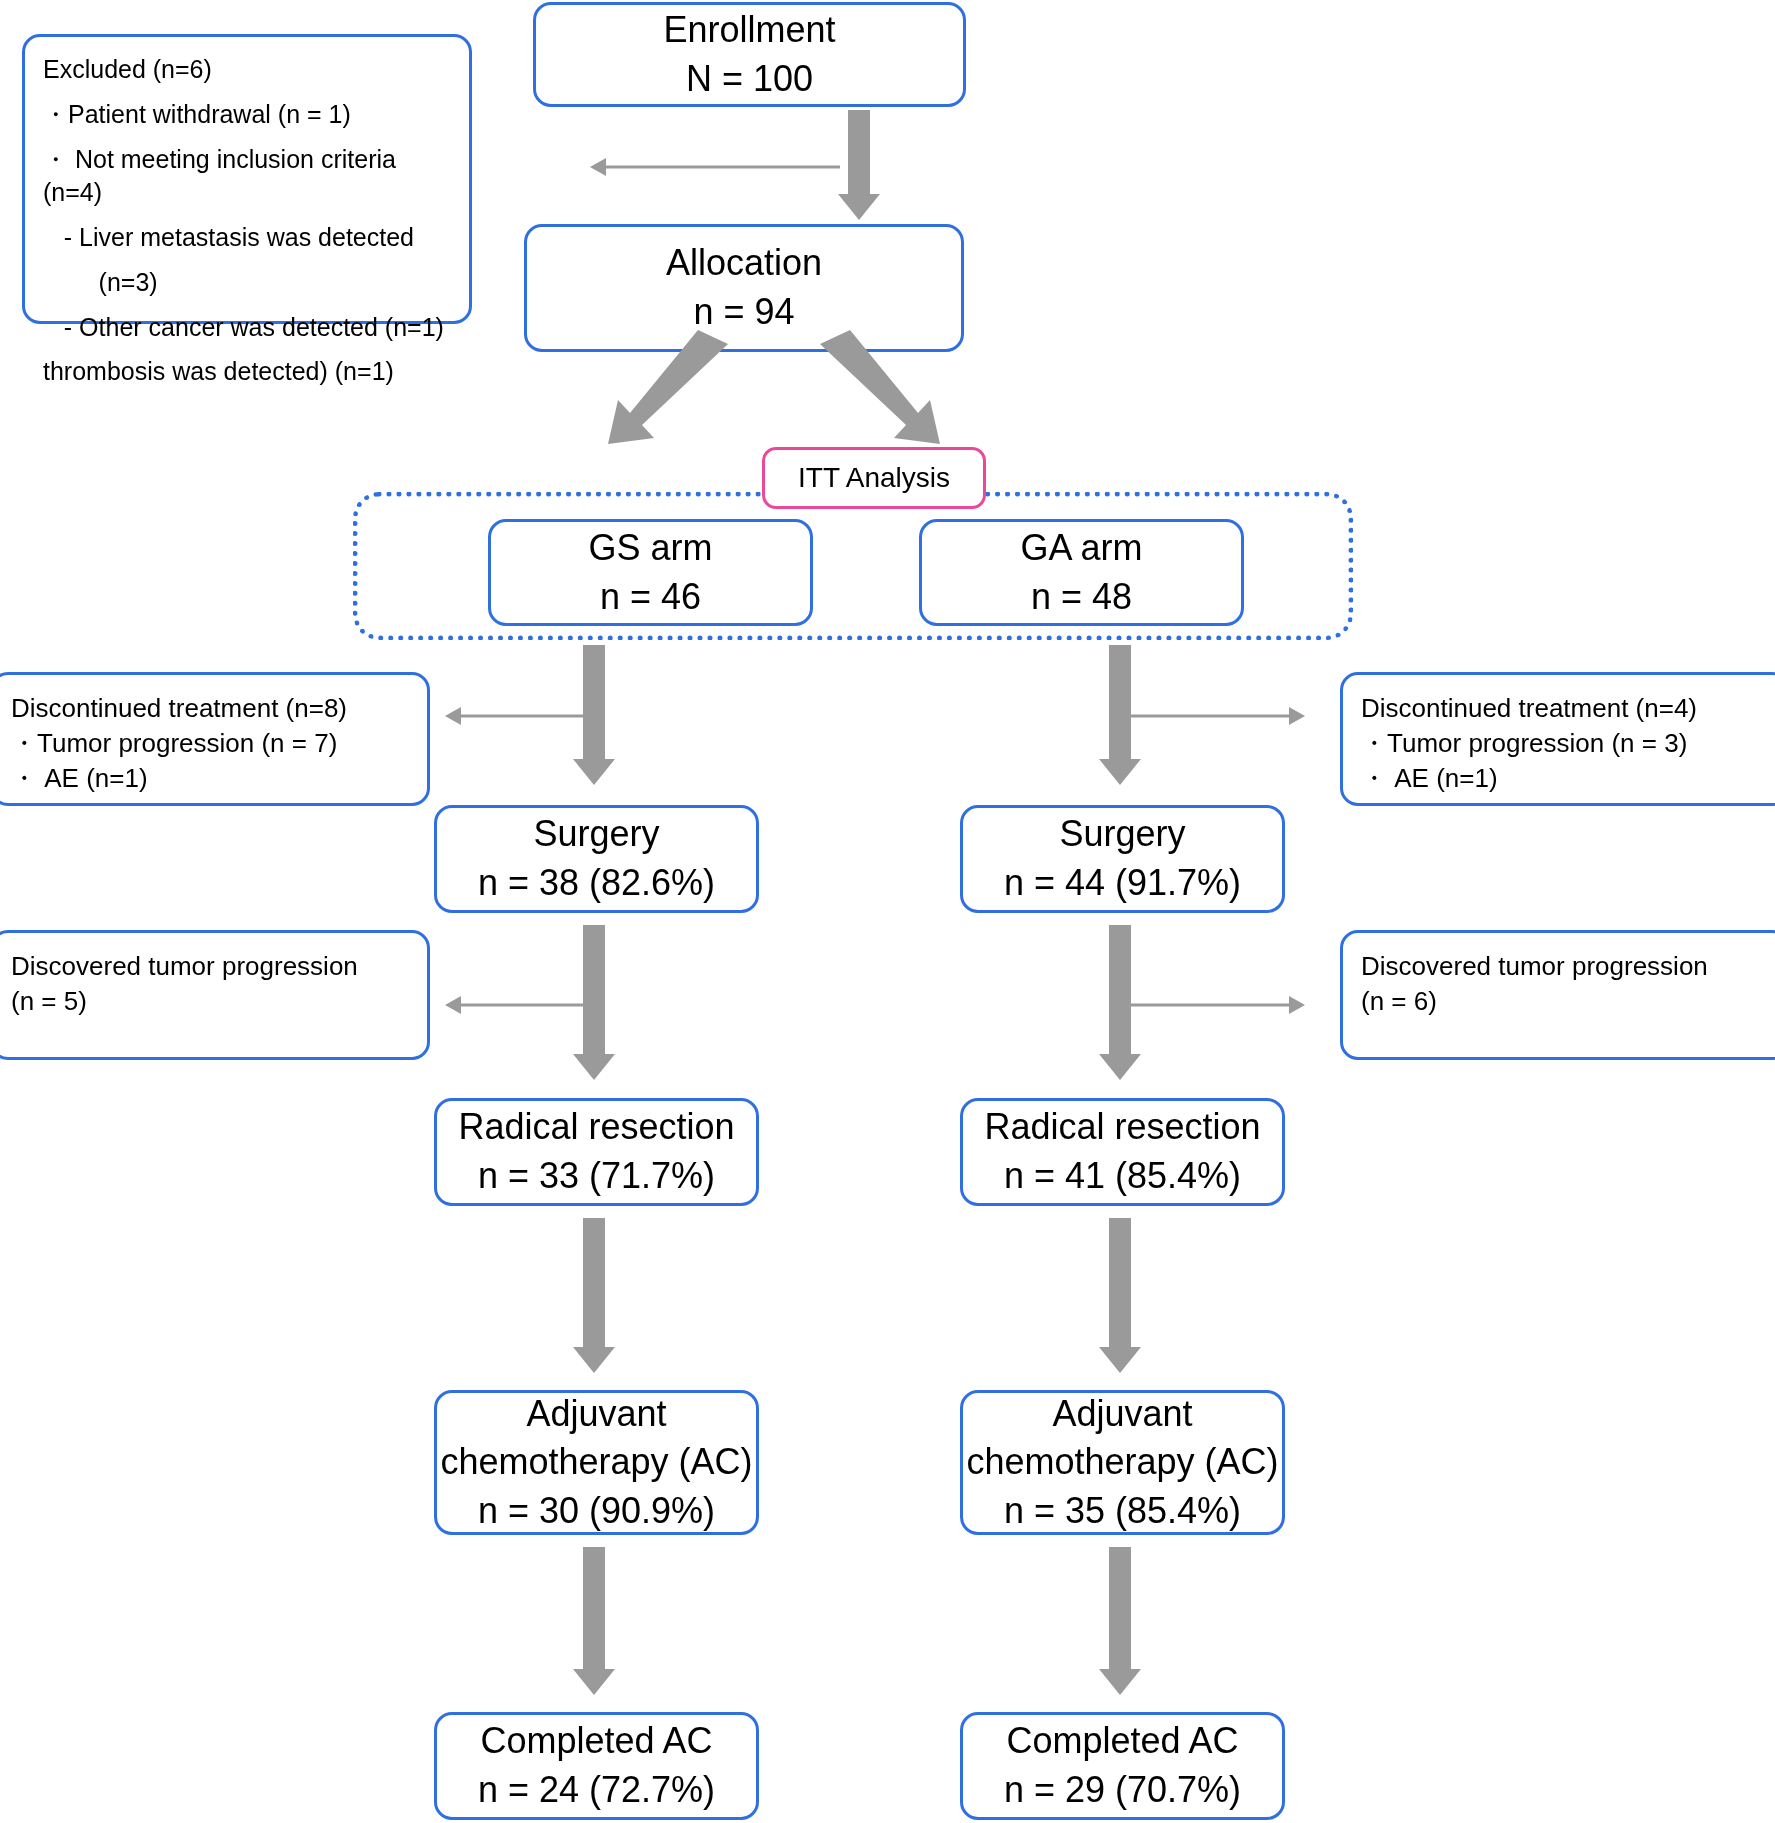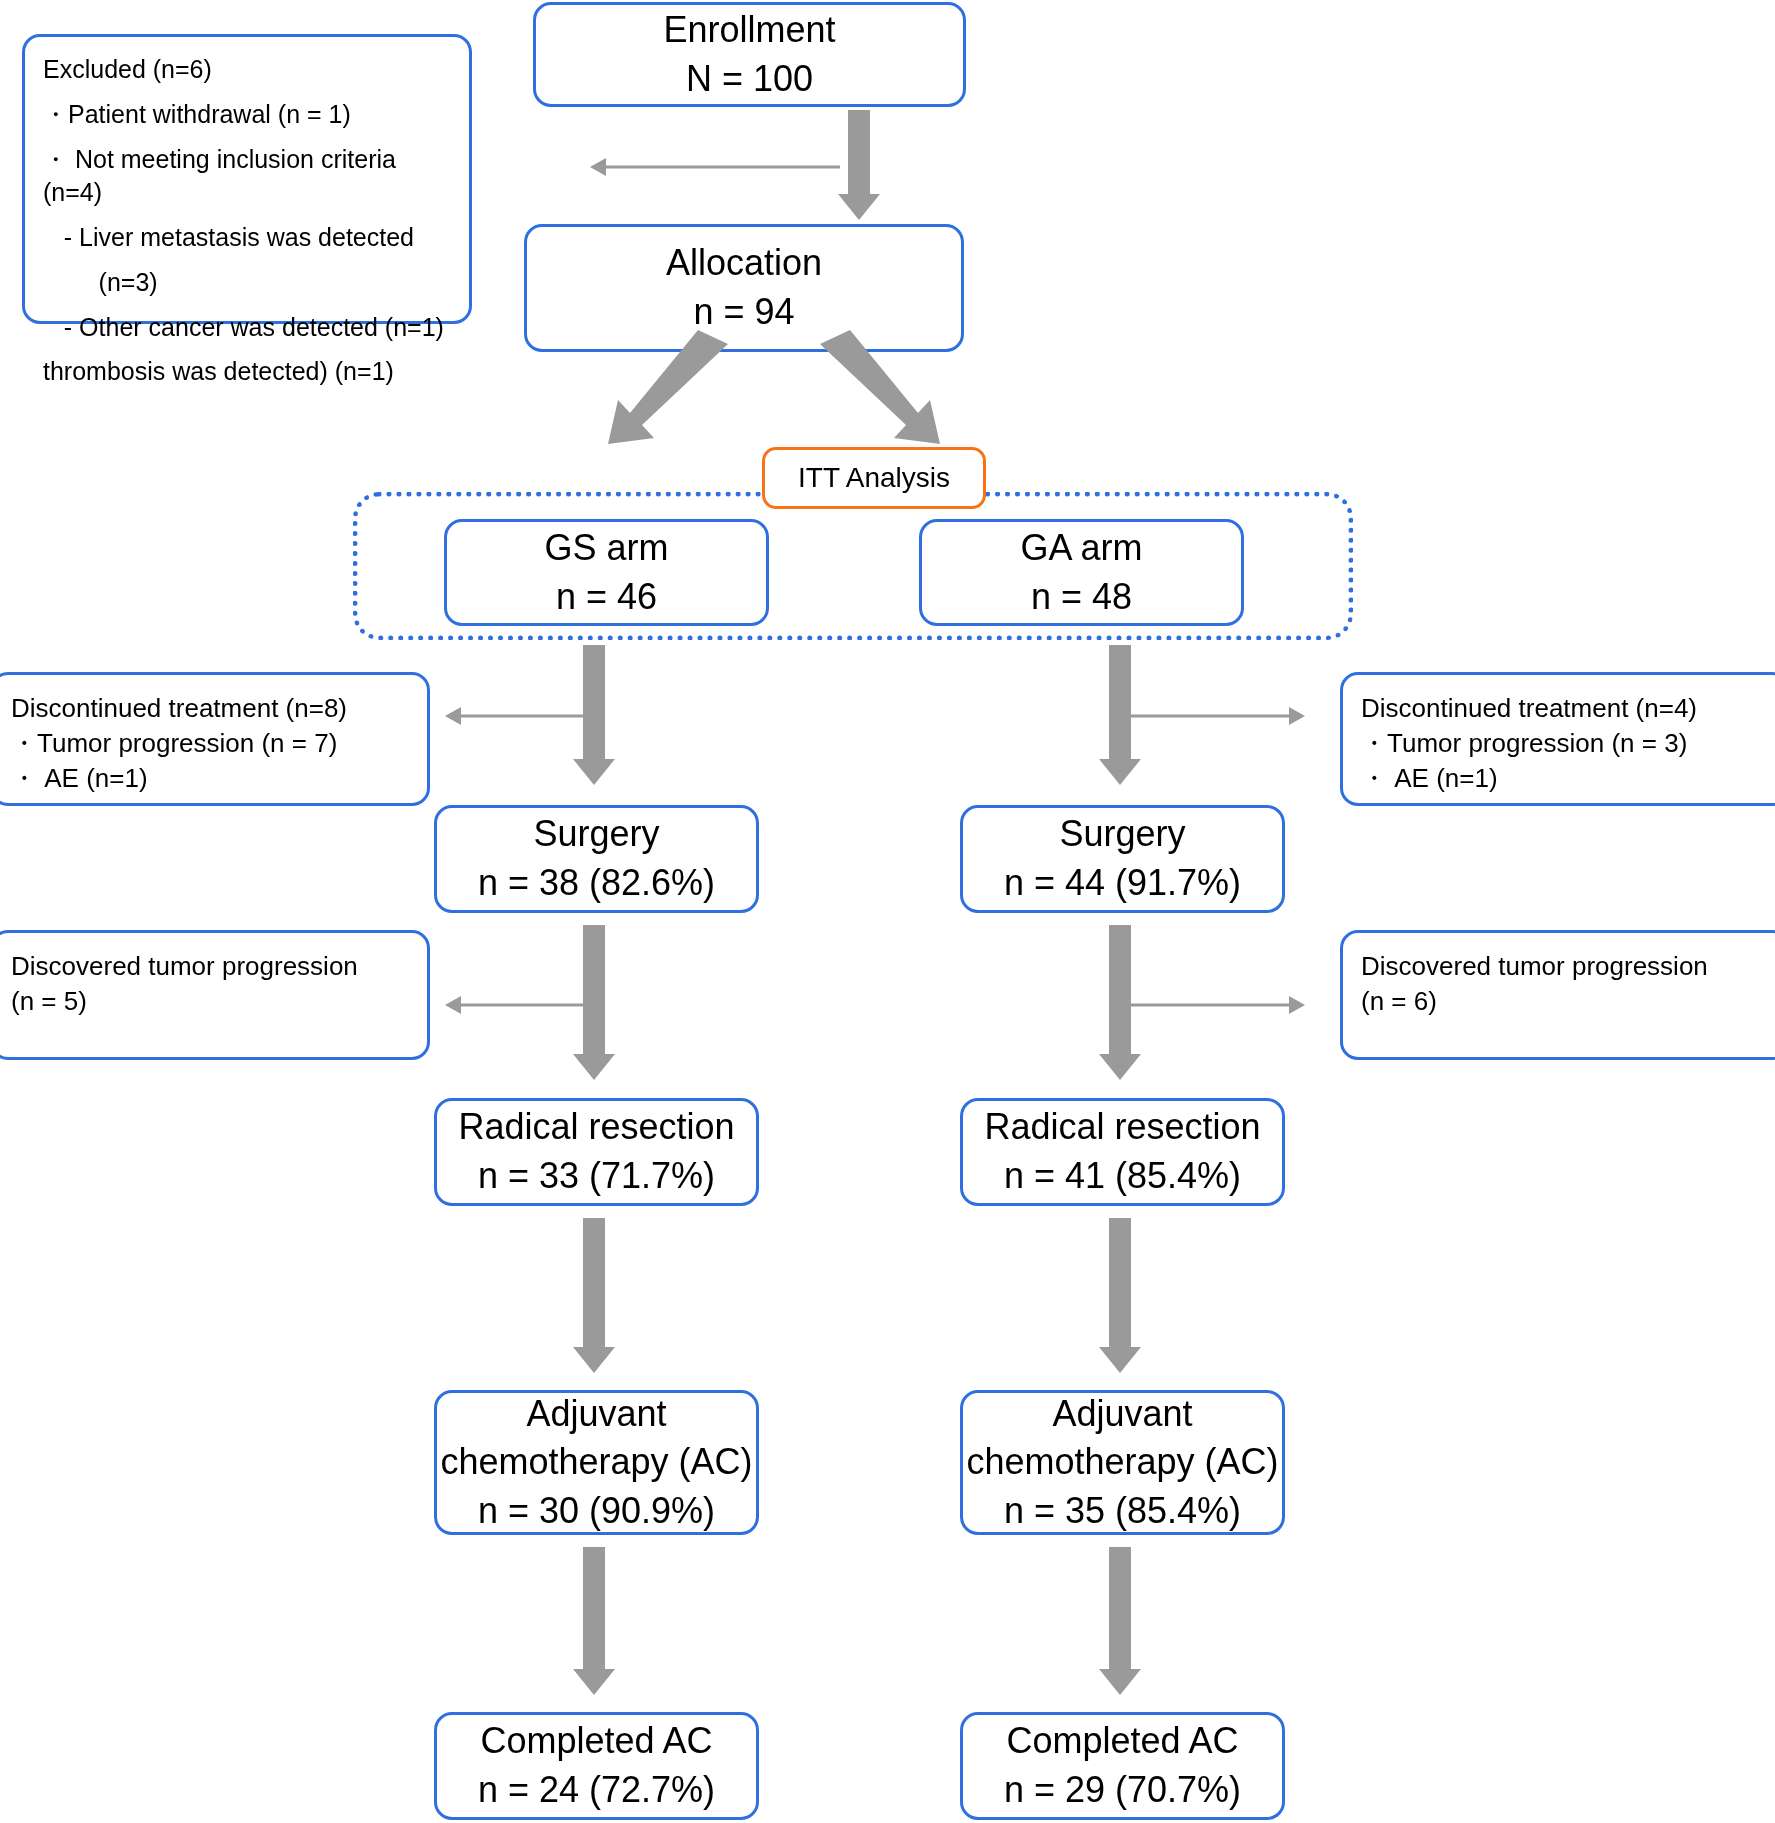--- a/index.html
+++ b/index.html
@@ -106,21 +106,21 @@
   .itt-frame {
     position: absolute;
     box-sizing: border-box;
     border: 5px dotted #2f6fe0;
     border-radius: 26px;
     background: transparent;
   }
   .itt-label {
     position: absolute;
     box-sizing: border-box;
-    border: 3px solid #f97316;
+    border: 3px solid #ec4899;
     border-radius: 14px;
     background: #ffffff;
     display: flex;
     align-items: center;
     justify-content: center;
     font-size: 28px;
     color: #000;
     z-index: 5;
   }
 </style>
@@ -164,21 +164,21 @@
   </svg>
   <svg class="diag" style="left:820px; top:330px; width:200px; height:120px;" viewBox="0 0 200 120">
     <polygon points="30,0 0,14 86,95 74,108 120,114 110,70 98,83" fill="#9a9a9a"></polygon>
   </svg>
 
   <div class="itt-frame" style="left:353px; top:492px; width:1000px; height:148px;"></div>
   <div class="itt-label" style="left:762px; top:447px; width:224px; height:62px;">
     <span>ITT Analysis</span>
   </div>
 
-  <div class="box center" style="left:444px; top:519px; width:325px; height:107px;">
+  <div class="box center" style="left:488px; top:519px; width:325px; height:107px;">
     <span class="line f30">GS arm</span>
     <span class="line f30">n = 46</span>
   </div>
 
   <div class="box center" style="left:919px; top:519px; width:325px; height:107px;">
     <span class="line f30">GA arm</span>
     <span class="line f30">n = 48</span>
   </div>
 
   <div class="arrow-v" style="left:572px; top:645px; width:44px; height:140px;">

